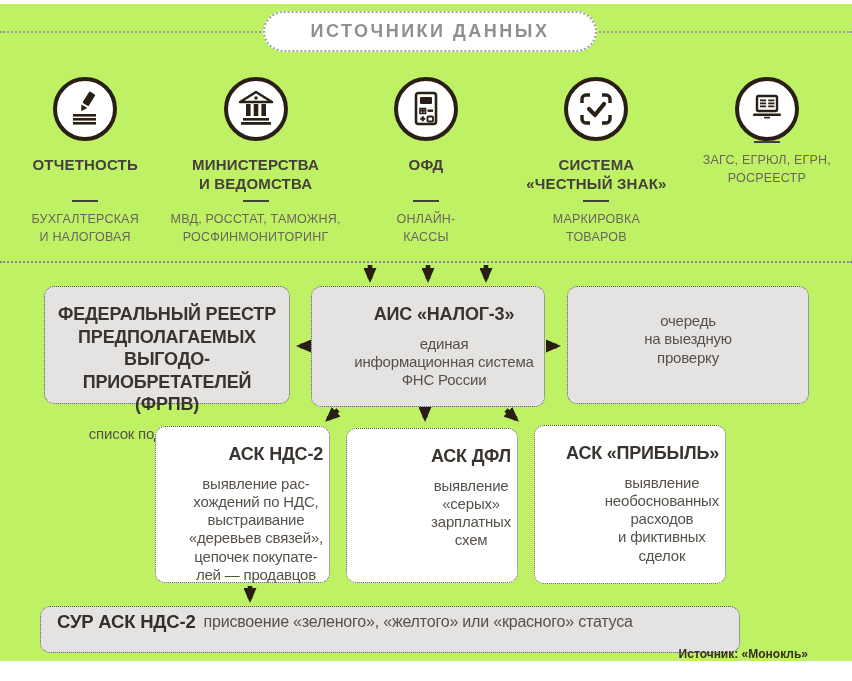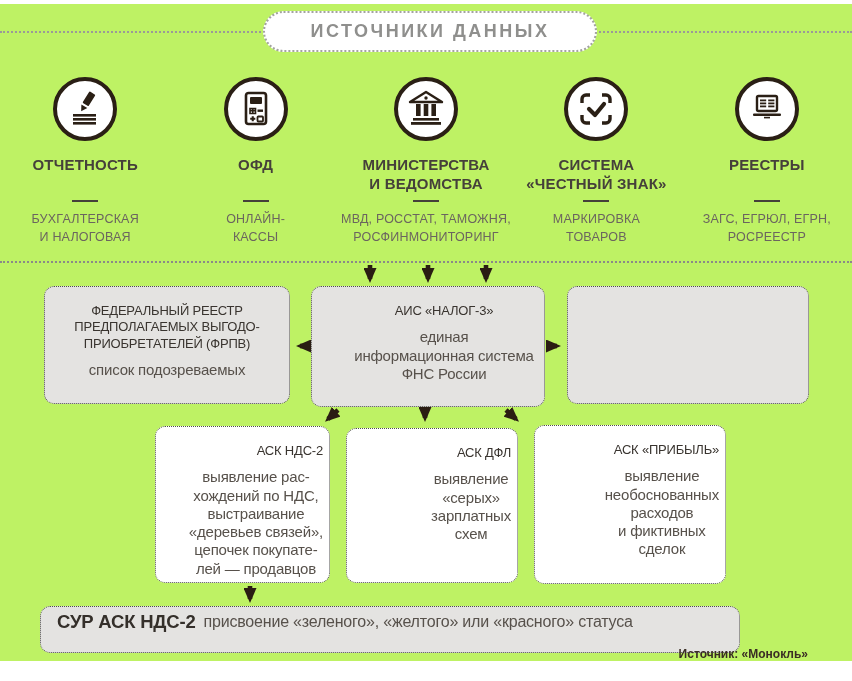--- a/index.html
+++ b/index.html
@@ -41,21 +41,21 @@
     white-space:pre-line; letter-spacing:0.2px;
   }
   
   .dbox {
     position:absolute; border:1.5px dotted #4f4f4d; border-radius:10px;
     display:flex; flex-direction:column; align-items:center;
     text-align:center; padding:16px 6px 8px;
   }
   .dbox.gray { background:#e4e3e1; }
   .dbox.white { background:#ffffff;align-items:flex-end; }
-  .dbox-title { font-weight:400; font-size:13px; line-height:1.25; color:#39342f; white-space:pre-line; letter-spacing:-0.2px; }
+  .dbox-title { font-weight:700; font-size:18px; line-height:1.25; color:#39342f; white-space:pre-line; letter-spacing:-0.2px; }
   .dbox-sub { margin-top:9px; font-size:15px; line-height:1.22; color:#57514b; white-space:pre-line; letter-spacing:-0.2px; }
   #box-frpv { left:44px;  top:282px; width:246px; height:118px; }
   #box-ais  { left:311px; top:282px; width:234px; height:121px;padding-left:38px; }
   #box-vnp  { left:567px; top:282px; width:242px; height:118px; }
   #box-nds  { left:155px; top:422px; width:175px; height:157px; }
   #box-dfl  { left:346px; top:424px; width:172px; height:155px; }
   #box-profit { left:534px; top:421px; width:192px; height:159px; }
   #box-sur {
     left:40px; top:602px; width:700px; height:47px;
     flex-direction:row; align-items:center; justify-content:flex-start;
@@ -95,51 +95,51 @@
       </div>
       <div class="src-title">ОТЧЕТНОСТЬ</div>
       <div class="src-divider"></div>
       <div class="src-sub">БУХГАЛТЕРСКАЯ
 И НАЛОГОВАЯ</div>
     </div>
 
     <div class="source-col">
       <div class="icon-circle">
         <svg width="38" height="38" viewBox="0 0 38 38" fill="currentColor">
-          <rect x="9" y="3" width="20" height="31" rx="2.5" fill="none" stroke="currentColor" stroke-width="2.6"></rect>
-          <rect x="13" y="7" width="12" height="7" rx="1"></rect>
-          <path d="M13 18.5 h5.5 v5 H13 z M13 20.6 h5.5 M15.75 18.5 v5" stroke="currentColor" stroke-width="1.6" fill="none"></path>
-          <rect x="20.5" y="19.5" width="5.5" height="2.4"></rect>
-          <path d="M15.75 26.2 v5 M13.2 28.7 h5.1" stroke="currentColor" stroke-width="2.1" fill="none"></path>
-          <rect x="20.5" y="26.5" width="5.5" height="5" rx="0.8" fill="none" stroke="currentColor" stroke-width="1.8"></rect>
-        </svg>
-      </div>
-      <div class="src-title">ОФД</div>
-      <div class="src-divider"></div>
-      <div class="src-sub">ОНЛАЙН-
-КАССЫ</div>
-    </div>
-
-    <div class="source-col">
-      <div class="icon-circle">
-        <svg width="38" height="38" viewBox="0 0 38 38" fill="currentColor">
           <polygon points="19,2 35,12 3,12 19,2" fill="none" stroke="currentColor" stroke-width="2.4" stroke-linejoin="round"></polygon>
           <circle cx="19" cy="8" r="1.7"></circle>
           <rect x="9" y="14" width="4.6" height="12"></rect>
           <rect x="16.7" y="14" width="4.6" height="12"></rect>
           <rect x="24.4" y="14" width="4.6" height="12"></rect>
           <rect x="6" y="28" width="26" height="2.6"></rect>
           <rect x="4" y="32" width="30" height="2.8"></rect>
         </svg>
       </div>
       <div class="src-title">МИНИСТЕРСТВА
 И ВЕДОМСТВА</div>
       <div class="src-divider"></div>
       <div class="src-sub">МВД, РОССТАТ, ТАМОЖНЯ,
 РОСФИНМОНИТОРИНГ</div>
+    </div>
+
+    <div class="source-col">
+      <div class="icon-circle">
+        <svg width="38" height="38" viewBox="0 0 38 38" fill="currentColor">
+          <rect x="9" y="3" width="20" height="31" rx="2.5" fill="none" stroke="currentColor" stroke-width="2.6"></rect>
+          <rect x="13" y="7" width="12" height="7" rx="1"></rect>
+          <path d="M13 18.5 h5.5 v5 H13 z M13 20.6 h5.5 M15.75 18.5 v5" stroke="currentColor" stroke-width="1.6" fill="none"></path>
+          <rect x="20.5" y="19.5" width="5.5" height="2.4"></rect>
+          <path d="M15.75 26.2 v5 M13.2 28.7 h5.1" stroke="currentColor" stroke-width="2.1" fill="none"></path>
+          <rect x="20.5" y="26.5" width="5.5" height="5" rx="0.8" fill="none" stroke="currentColor" stroke-width="1.8"></rect>
+        </svg>
+      </div>
+      <div class="src-title">ОФД</div>
+      <div class="src-divider"></div>
+      <div class="src-sub">ОНЛАЙН-
+КАССЫ</div>
     </div>
 
     <div class="source-col">
       <div class="icon-circle">
         <svg width="38" height="38" viewBox="0 0 38 38" fill="none" stroke="currentColor" stroke-width="3.4">
           <path d="M13 5 h-4 a4 4 0 0 0 -4 4 v4"></path>
           <path d="M25 5 h4 a4 4 0 0 1 4 4 v4"></path>
           <path d="M13 33 h-4 a4 4 0 0 1 -4 -4 v-4"></path>
           <path d="M25 33 h4 a4 4 0 0 0 4 -4 v-4"></path>
           <path d="M12 19 l6 6 l9 -11" stroke-width="4.2" stroke-linecap="round" stroke-linejoin="round"></path>
@@ -159,21 +159,20 @@
           <rect x="12" y="9.5" width="6.2" height="1.8"></rect>
           <rect x="12" y="12.5" width="6.2" height="1.8"></rect>
           <rect x="12" y="15.5" width="6.2" height="1.8"></rect>
           <rect x="20.2" y="9.5" width="6.2" height="1.8"></rect>
           <rect x="20.2" y="12.5" width="6.2" height="1.8"></rect>
           <rect x="20.2" y="15.5" width="6.2" height="1.8"></rect>
           <rect x="5" y="23.5" width="28" height="2.6" rx="1"></rect>
           <rect x="16" y="26.8" width="6" height="1.6"></rect>
         </svg>
       </div>
-      <div class="src-title">РЕЕСТРЫ</div>
       <div class="src-divider"></div>
       <div class="src-sub">ЗАГС, ЕГРЮЛ, ЕГРН,
 РОСРЕЕСТР</div>
     </div>
 
   </div>
 
   <div class="hline mid"></div>
 
   <div class="dbox gray" id="box-frpv">
@@ -182,20 +181,23 @@
 ПРИОБРЕТАТЕЛЕЙ (ФРПВ)</div>
     <div class="dbox-sub">список подозреваемых</div>
   </div>
   <div class="dbox gray" id="box-ais">
     <div class="dbox-title">АИС «НАЛОГ-3»</div>
     <div class="dbox-sub">единая
 информационная система
 ФНС России</div>
   </div>
   <div class="dbox gray" id="box-vnp">
+    <div class="dbox-sub">очередь
+на выездную
+проверку</div>
   </div>
 
   <div class="dbox white" id="box-nds">
     <div class="dbox-title">АСК НДС-2</div>
     <div class="dbox-sub">выявление рас-
 хождений по НДС,
 выстраивание
 «деревьев связей»,
 цепочек покупате-
 лей — продавцов</div>

